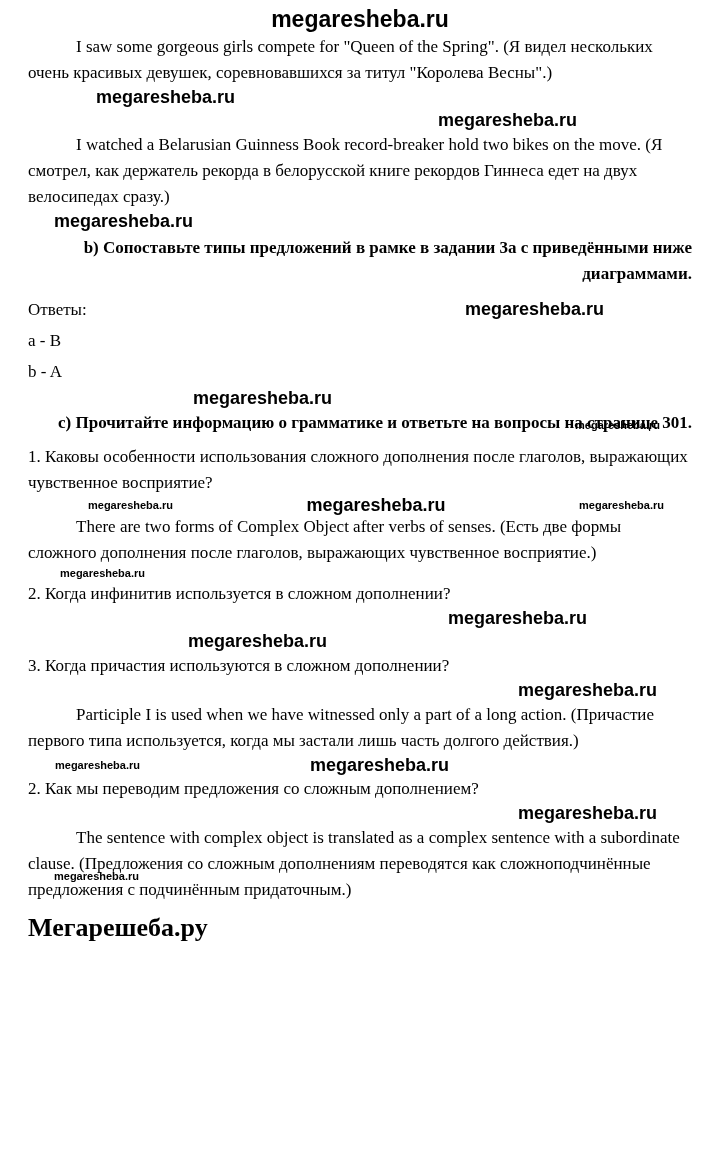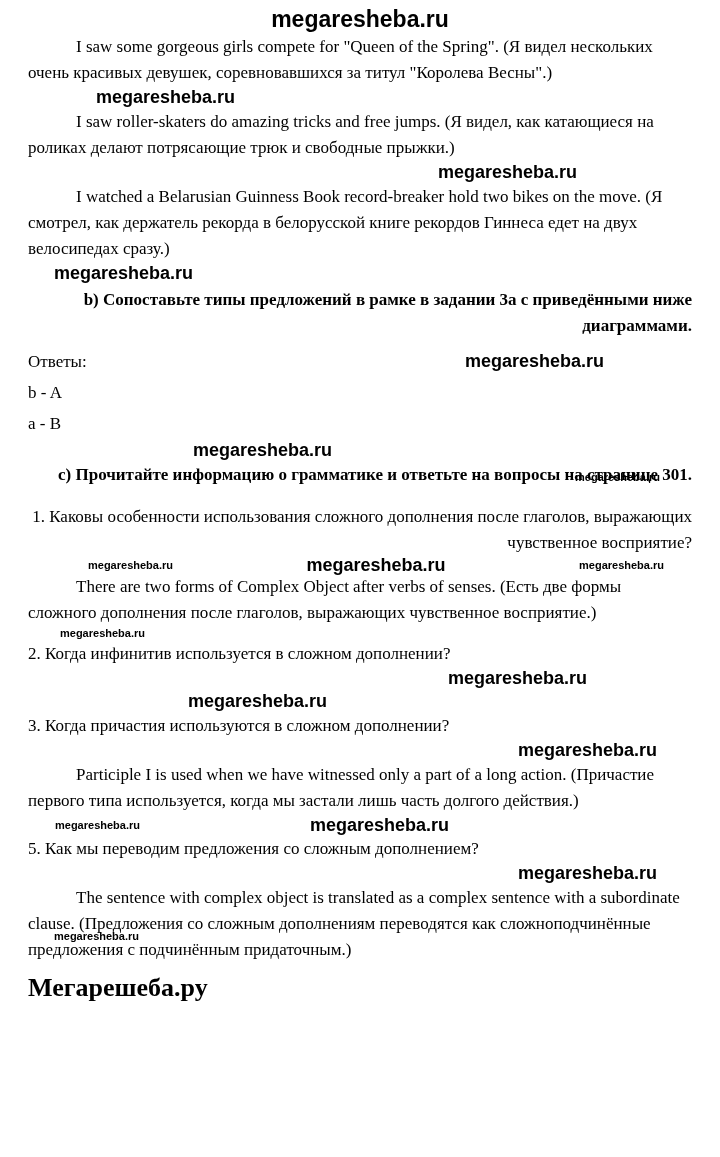--- a/index.html
+++ b/index.html
@@ -42,45 +42,44 @@
 <body>
 
 <div class="page">
 
   <div class="wm-top">megaresheba.ru</div>
 
   <p class="indent">I saw some gorgeous girls compete for "Queen of the Spring". (Я видел нескольких очень красивых девушек, соревновавшихся за титул "Королева Весны".)</p>
 
   <div class="wm" style="margin-left:68px;">megaresheba.ru</div>
 
-  <p class="indent">I saw roller-skaters do amazing tricks and free jumps. (Я видел, как катающиеся на роликах делают потрясающие трюк и свободные прыжки.)</p>
 
   <div class="wm" style="margin-left:410px;">megaresheba.ru</div>
 
   <p class="indent">I watched a Belarusian Guinness Book record-breaker hold two bikes on the move. (Я смотрел, как держатель рекорда в белорусской книге рекордов Гиннеса едет на двух велосипедах сразу.)</p>
 
   <div class="wm" style="margin-left:26px;">megaresheba.ru</div>
 
   <p class="bold" style="margin-top:2px;">b) Сопоставьте типы предложений в рамке в задании 3a с приведёнными ниже диаграммами.</p>
 
   <div class="rel answers-line" style="margin-top:7px;">
     <span>Ответы:</span>
     <span class="wm abs" style="left:437px; top:4px;">megaresheba.ru</span>
   </div>
+  <p class="answers-line">a - B</p>
   <p class="answers-line">b - A</p>
-  <p class="answers-line">a - B</p>
 
   <div class="wm" style="margin-left:165px;">megaresheba.ru</div>
 
   <div class="rel">
     <p class="bold">c) Прочитайте информацию о грамматике и ответьте на вопросы на странице 301.</p>
     <span class="wm-small abs" style="right:32px; bottom:3px;">megaresheba.ru</span>
   </div>
 
-  <p style="margin-top:16px;text-align:right;">1. Каковы особенности использования сложного дополнения после глаголов, выражающих чувственное восприятие?</p>
+  <p style="margin-top:8px;">1. Каковы особенности использования сложного дополнения после глаголов, выражающих чувственное восприятие?</p>
 
   <div class="row" style="justify-content:space-between; height:18px;">
     <span class="wm-small" style="margin-left:60px;">megaresheba.ru</span>
     <span class="wm">megaresheba.ru</span>
     <span class="wm-small" style="margin-right:28px;">megaresheba.ru</span>
   </div>
 
   <p class="indent">There are two forms of Complex Object after verbs of senses. (Есть две формы сложного дополнения после глаголов, выражающих чувственное восприятие.)</p>
 
   <div class="wm-small" style="margin-left:32px;">megaresheba.ru</div>
@@ -96,21 +95,21 @@
 
   <div class="wm" style="margin-left:490px;">megaresheba.ru</div>
 
   <p class="indent">Participle I is used when we have witnessed only a part of a long action. (Причастие первого типа используется, когда мы застали лишь часть долгого действия.)</p>
 
   <div class="row" style="height:22px;">
     <span class="wm-small" style="margin-left:27px;">megaresheba.ru</span>
     <span class="wm" style="margin-left:170px;">megaresheba.ru</span>
   </div>
 
-  <p>5. Как мы переводим предложения со сложным дополнением?</p>
+  <p>2. Как мы переводим предложения со сложным дополнением?</p>
 
   <div class="wm" style="margin-left:490px;">megaresheba.ru</div>
 
   <div class="rel">
     <p class="indent">The sentence with complex object is translated as a complex sentence with a subordinate clause. (Предложения со сложным дополнениям переводятся как сложноподчинённые предложения с подчинённым придаточным.)</p>
     <span class="wm-small abs" style="left:26px; top:44px;">megaresheba.ru</span>
   </div>
 
   <div class="footer-title">Мегарешеба.ру</div>
 

